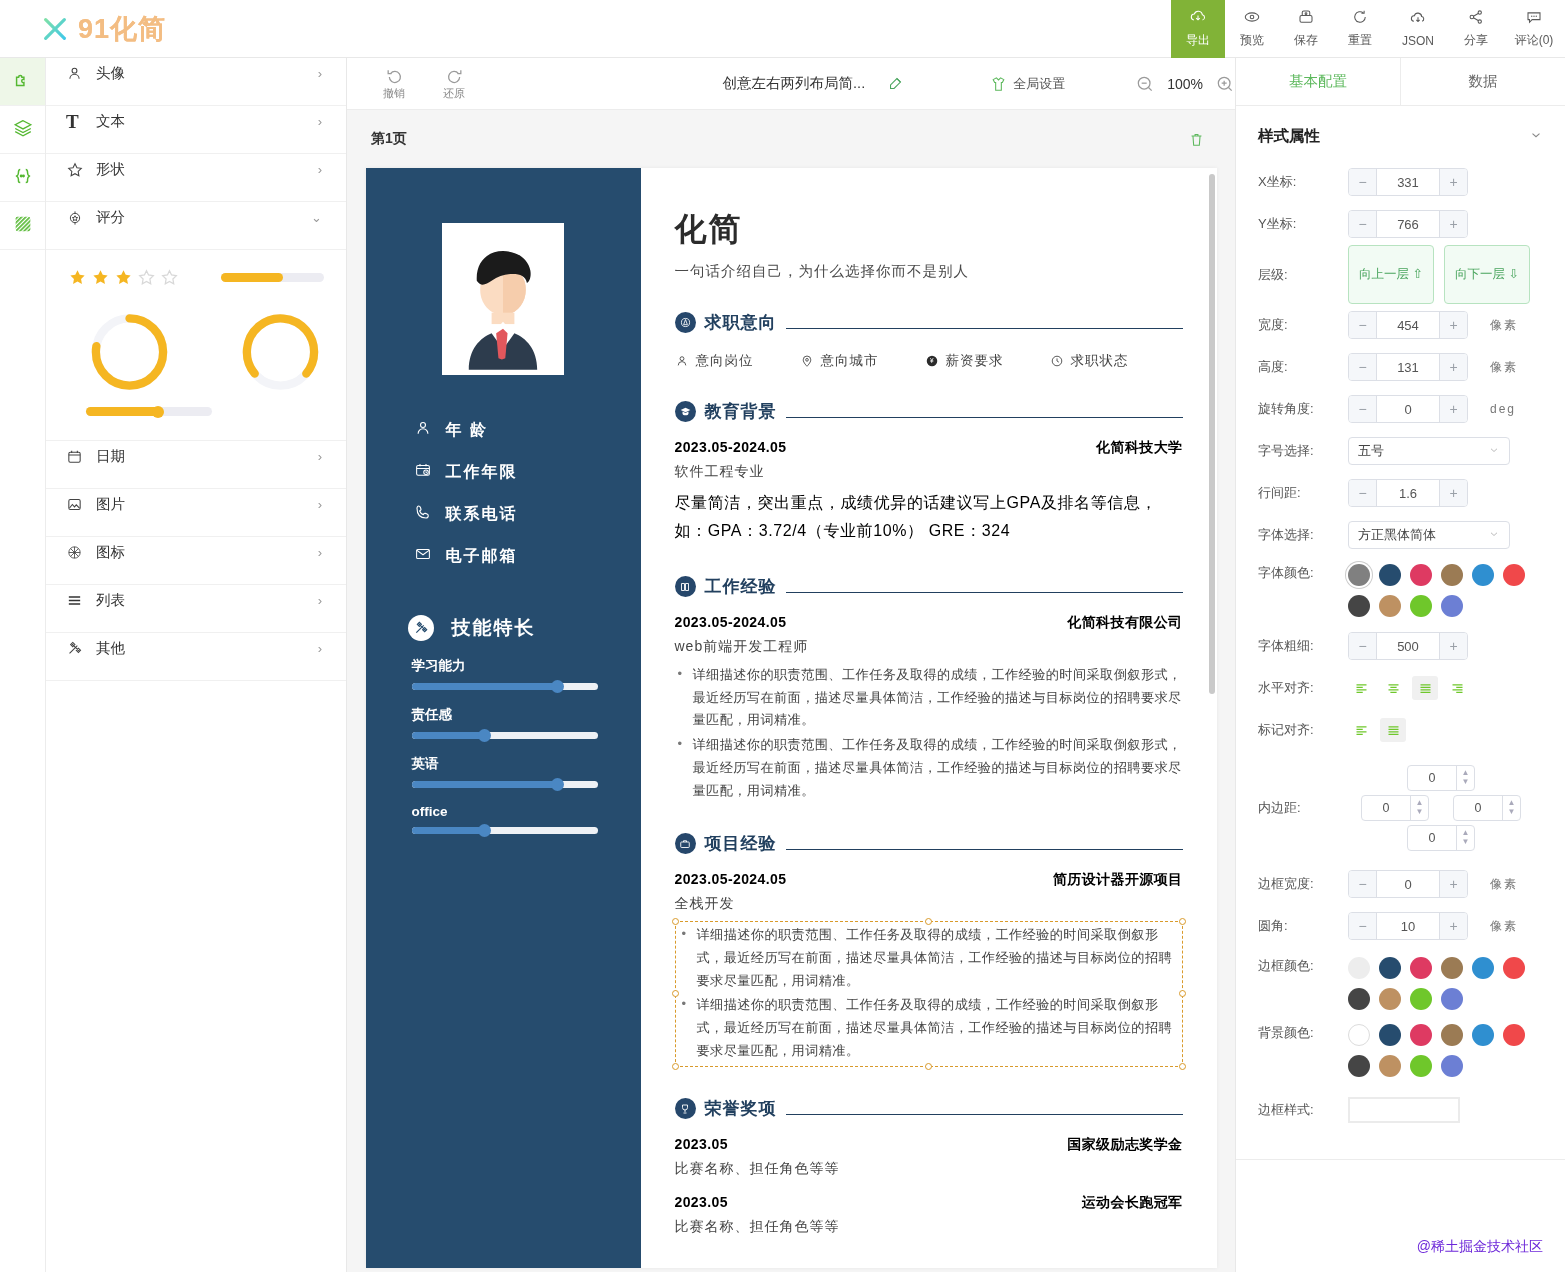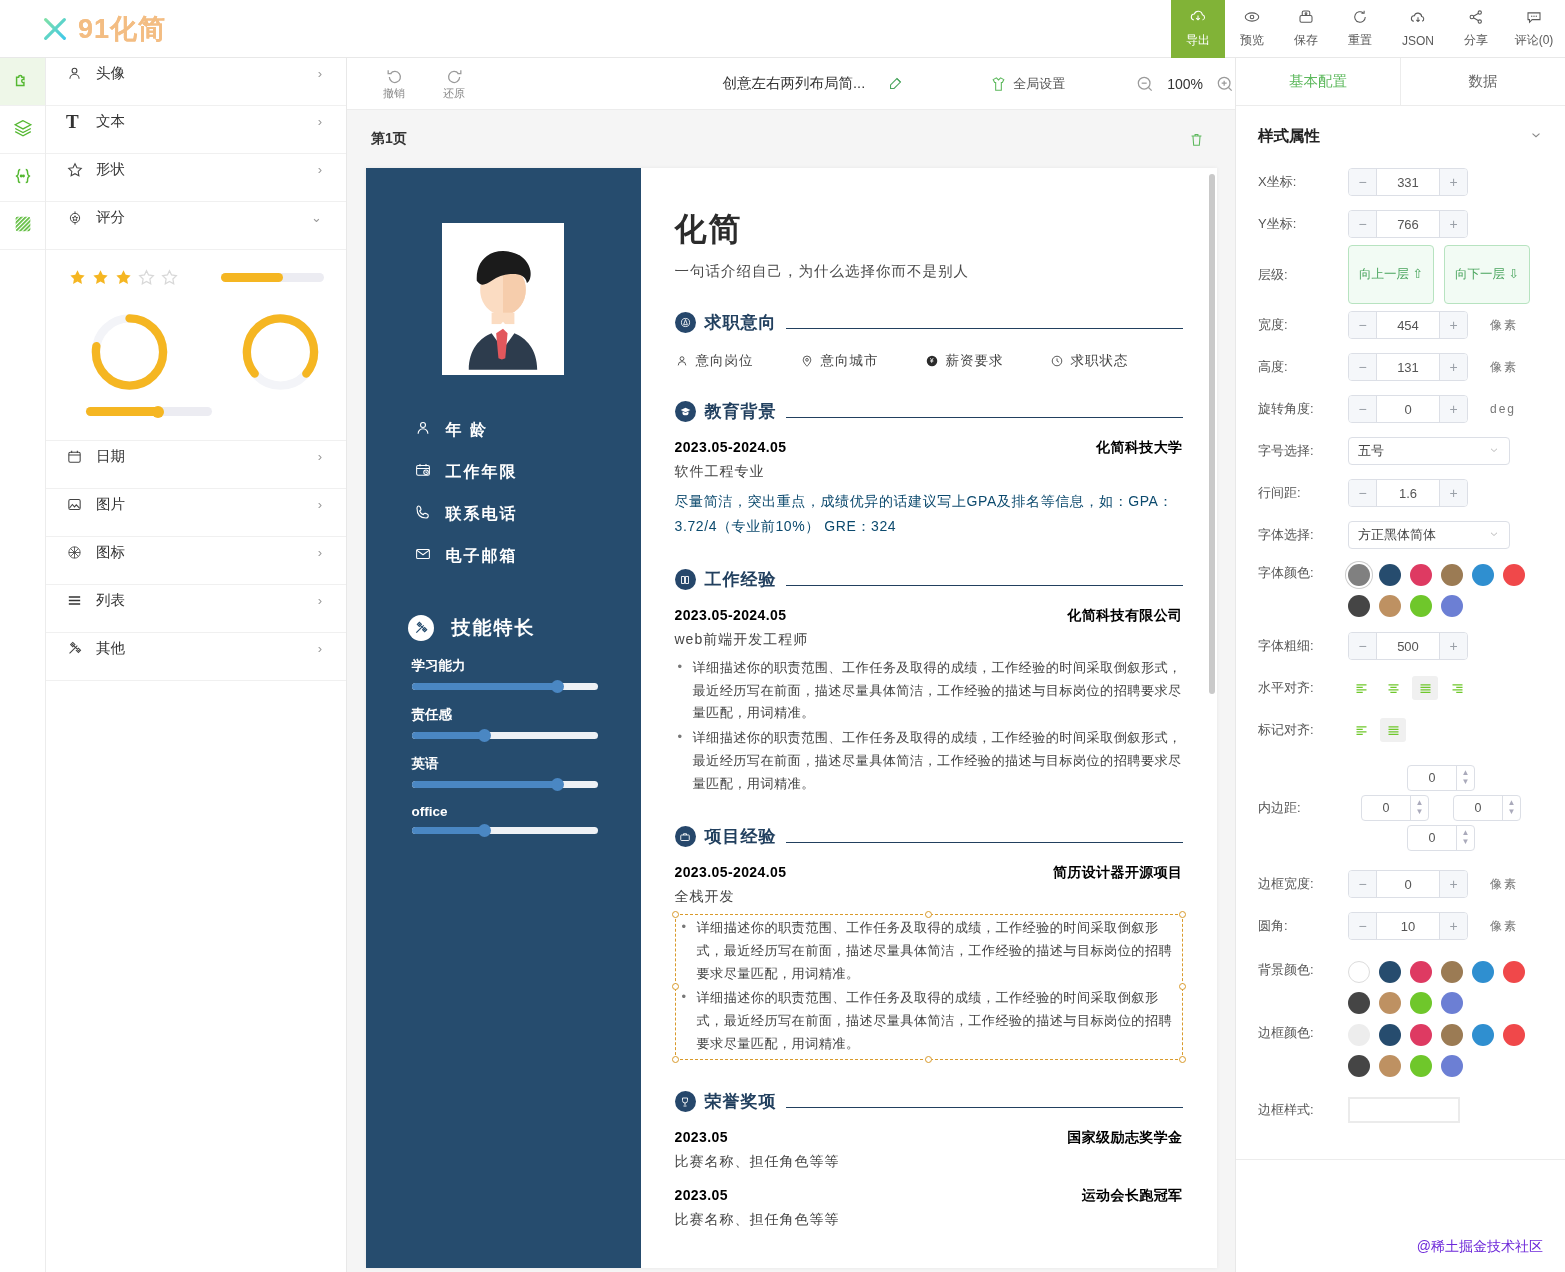--- a/index.html
+++ b/index.html
@@ -142,21 +142,21 @@
   }
   .sec-title { font-size: 17px; font-weight: bold; color: #22405f; letter-spacing: 1px; white-space: nowrap; }
   .sec-rule { flex: 1; height: 1px; background: #22405f; margin-top: 12px; }
   .intent-row { display: flex; gap: 46px; margin-top: 18px; }
   .intent-item { display: flex; align-items: center; gap: 7px; font-size: 13.5px; color: #444; letter-spacing: 1px; }
   .entry-head {
     display: flex; justify-content: space-between; margin-top: 16px;
     font-size: 14px; font-weight: bold; color: #000000; letter-spacing: .4px;
   }
   .entry-sub { font-size: 14px; color: #444; margin-top: 6px; letter-spacing: 1px; }
-  .entry-desc { font-size: 14px; color: #0c4a6e; line-height: 1.75; margin-top: 8px; letter-spacing: .6px; }
+  .entry-desc { font-size: 16px; color: #000000; line-height: 1.75; margin-top: 8px; letter-spacing: .6px; }
   .bullets { margin-top: 8px; }
   .bullet {
     position: relative; padding-left: 18px; font-size: 13.2px; color: #444;
     line-height: 1.72; letter-spacing: .4px; margin-bottom: 2px;
   }
   .bullet::before {
     content: "•"; position: absolute; left: 3px; top: -1px; color: #777; font-size: 13px;
   }
   .selected-box {
     position: relative; border: 1px dashed #d99a2b; padding: 2px 3px; margin-top: 8px;
@@ -1027,52 +1027,52 @@
         <div class="rp-row">
           <span class="rp-label">圆角:</span>
           <div class="spin">
             <span class="spin-btn">−</span>
             <span class="spin-val">10</span>
             <span class="spin-btn">+</span>
           </div>
           <span class="unit">像素</span>
         </div>
 
+        <div class="rp-row" style="align-items:flex-start;padding-top:10px;">
+          <span class="rp-label">边框颜色:</span>
+          <div class="swatch-grid">
+            <span class="swatch" style="background:#EDEDED"></span>
+            <span class="swatch" style="background:#264C6E"></span>
+            <span class="swatch" style="background:#DE3A62"></span>
+            <span class="swatch" style="background:#9B7B54"></span>
+            <span class="swatch" style="background:#2F8FD0"></span>
+            <span class="swatch" style="background:#F0484A"></span>
+            <span class="swatch" style="background:#454545"></span>
+            <span class="swatch" style="background:#BE9162"></span>
+            <span class="swatch" style="background:#6FC72B"></span>
+            <span class="swatch" style="background:#6C7FD4"></span>
+          </div>
+        </div>
+
         <div class="rp-row" style="align-items:flex-start;padding-top:14px;">
           <span class="rp-label">背景颜色:</span>
           <div class="swatch-grid">
             <span class="swatch" style="background:#FFFFFF;border:1px solid #dcdcdc"></span>
             <span class="swatch" style="background:#264C6E"></span>
             <span class="swatch" style="background:#DE3A62"></span>
             <span class="swatch" style="background:#9B7B54"></span>
             <span class="swatch" style="background:#2F8FD0"></span>
             <span class="swatch" style="background:#F0484A"></span>
             <span class="swatch" style="background:#454545"></span>
             <span class="swatch" style="background:#BE9162"></span>
             <span class="swatch" style="background:#6FC72B"></span>
             <span class="swatch" style="background:#6C7FD4"></span>
           </div>
         </div>
 
-        <div class="rp-row" style="align-items:flex-start;padding-top:10px;">
-          <span class="rp-label">边框颜色:</span>
-          <div class="swatch-grid">
-            <span class="swatch" style="background:#EDEDED"></span>
-            <span class="swatch" style="background:#264C6E"></span>
-            <span class="swatch" style="background:#DE3A62"></span>
-            <span class="swatch" style="background:#9B7B54"></span>
-            <span class="swatch" style="background:#2F8FD0"></span>
-            <span class="swatch" style="background:#F0484A"></span>
-            <span class="swatch" style="background:#454545"></span>
-            <span class="swatch" style="background:#BE9162"></span>
-            <span class="swatch" style="background:#6FC72B"></span>
-            <span class="swatch" style="background:#6C7FD4"></span>
-          </div>
-        </div>
-
         <div class="rp-row" style="margin-top:12px;">
           <span class="rp-label">边框样式:</span>
           <div class="border-style-box"></div>
         </div>
       </div>
 
       <div class="rp-divider" style="margin-top:28px;"></div>
       <div class="watermark">@稀土掘金技术社区</div>
     </div>
   </div>

